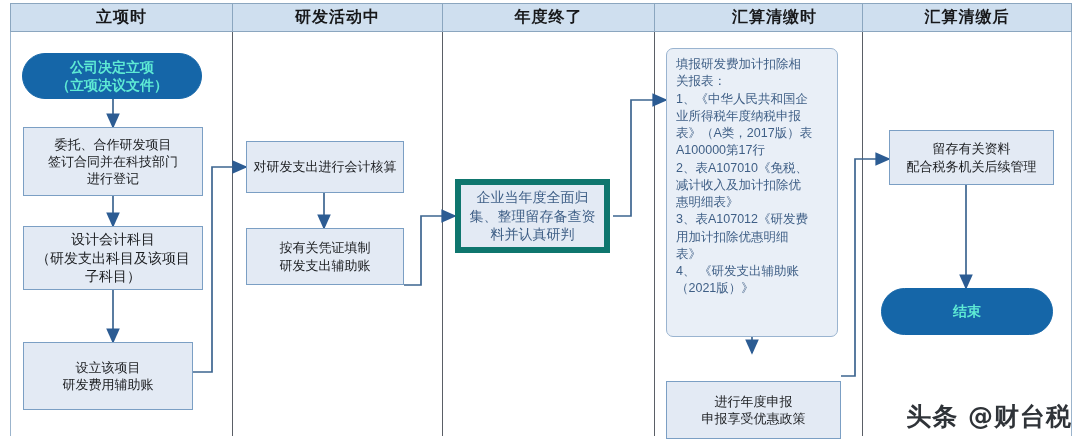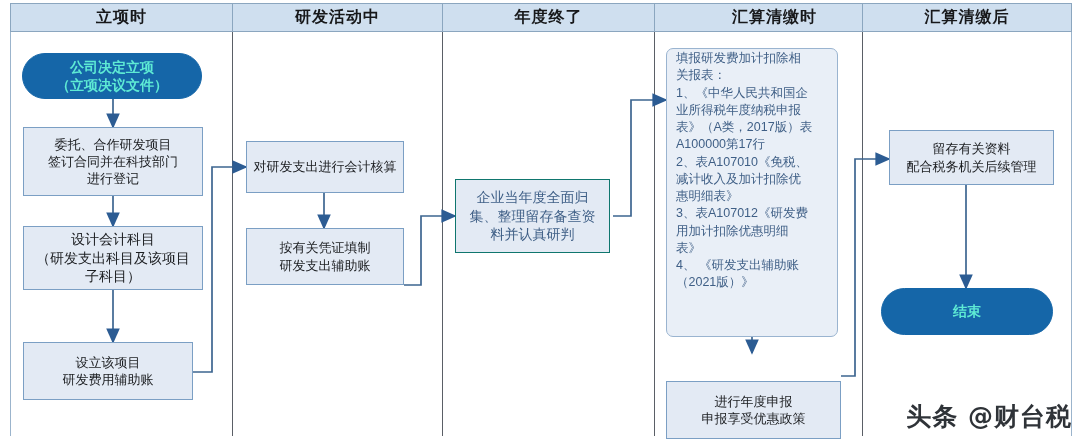--- a/index.html
+++ b/index.html
@@ -72,34 +72,34 @@
   .node-pill {
     background: #1566a8;
     border: 1px solid #1566a8;
     border-radius: 999px;
     color: #5eead4;
     font-size: 14px;
     font-weight: bold;
   }
   .node-soft {
     background: #e3eaf4;
-    border: 1px solid #0f766e;
+    border: 6px solid #0f766e;
     color: #3f5f86;
     font-size: 14px;
   }
   .node-doc {
     background: #e9eff7;
     border: 1px solid #9ab4d0;
     border-radius: 7px;
     color: #3f5f86;
     font-size: 12.5px;
     align-items: flex-start;
     justify-content: flex-start;
     text-align: left;
-    padding: 1px 8px 6px 9px;
+    padding: 7px 8px 6px 9px;
     line-height: 1.38;
   }
   .node span { display: block; }
 
   
   .watermark {
     position: absolute;
     right: 8px; bottom: 6px;
     font-size: 25px;
     font-weight: bold;
@@ -174,21 +174,21 @@
   </div>
 
   <div class="node node-rect" style="left:23px; top:226px; width:180px; height:64px; font-size:14px;align-items:center;">
     <div>
       <span>设计会计科目</span>
       <span>（研发支出科目及该项目</span>
       <span>子科目）</span>
     </div>
   </div>
 
-  <div class="node node-rect" style="left:23px; top:342px; width:170px; height:58px;align-items:center;">
+  <div class="node node-rect" style="left:23px; top:342px; width:170px; height:68px;align-items:center;">
     <div>
       <span>设立该项目</span>
       <span>研发费用辅助账</span>
     </div>
   </div>
 
   <div class="node node-rect" style="left:246px; top:141px; width:158px; height:52px;">
     <div>
       <span>对研发支出进行会计核算</span>
     </div>

